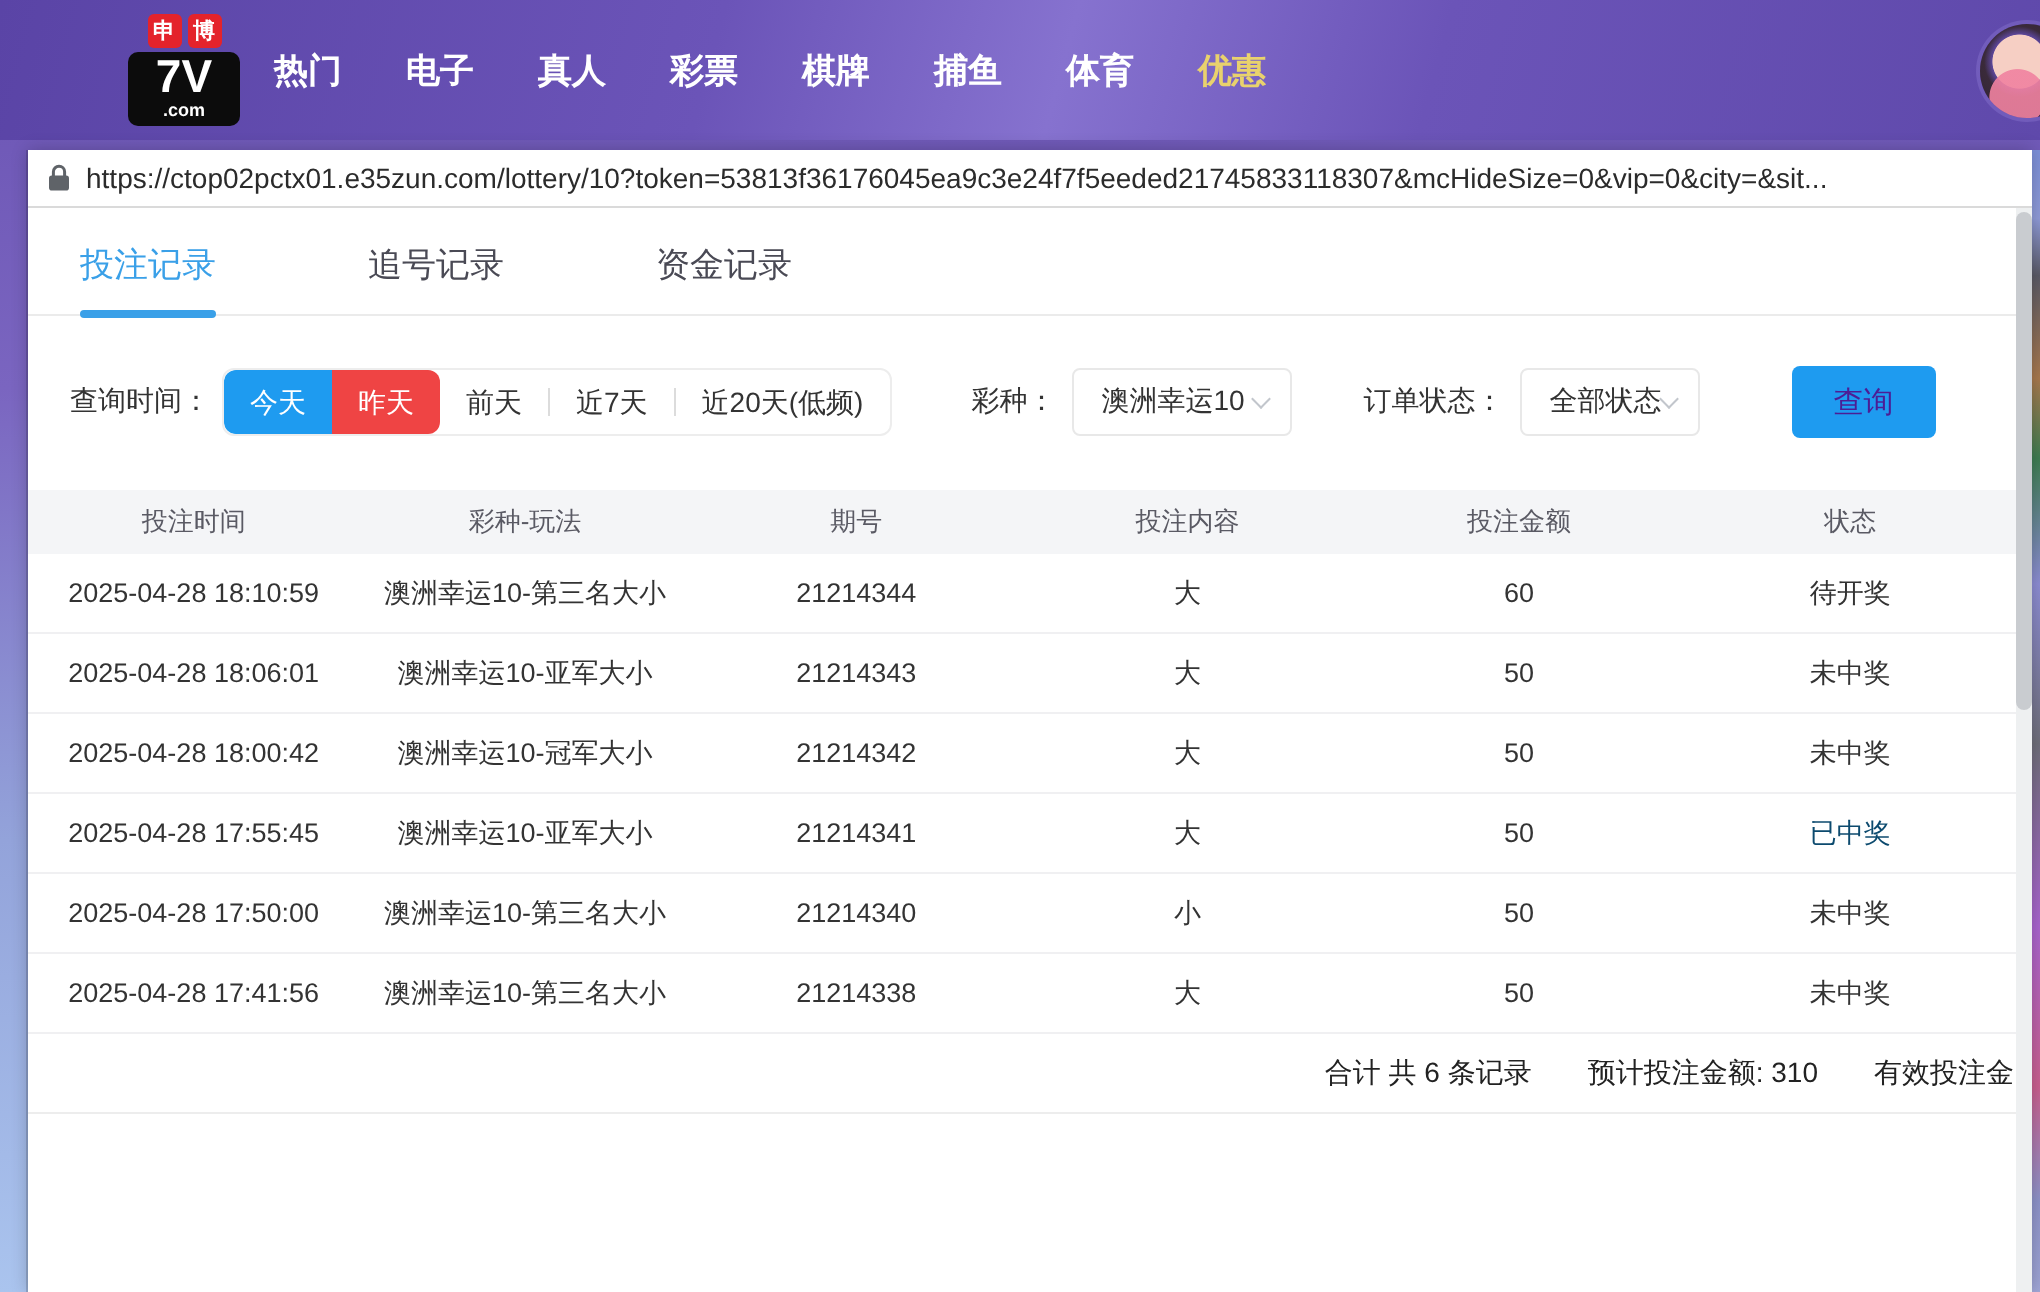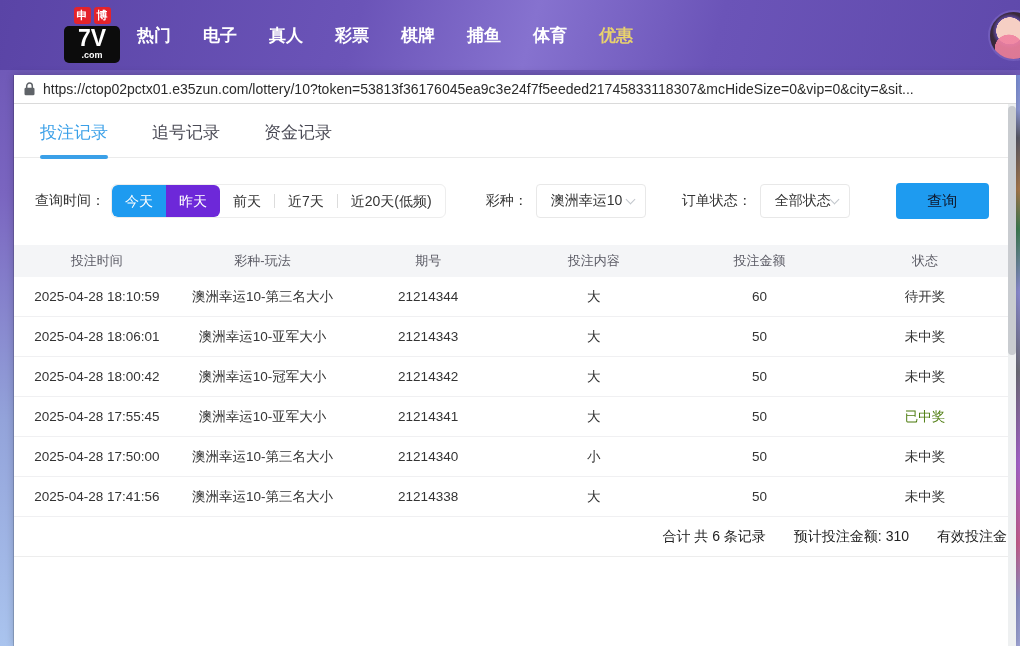--- a/index.html
+++ b/index.html
@@ -66,62 +66,62 @@
   .ctrl.close { font-size:16px; }
 
   .urlbar { height:29px; background:#fff; border-bottom:1px solid #dadada; display:flex; align-items:center; padding:12px 10px; gap:8px; flex:none; }
   .url { font-size:14px; color:#2b2b2b; white-space:nowrap; overflow:hidden; }
 
   .content { flex:1; position:relative; background:#fff; padding-right:8px; overflow:hidden; }
   .vscroll { position:absolute; top:0; right:0; width:8px; bottom:0; background:#eef0f1; }
   .vthumb { position:absolute; top:2px; right:0; width:8px; height:46%; background:#c9ccd0; border-radius:4px; }
 
   
-  .tabs { display:flex; gap:44px; padding:17px 0 0 26px; border-bottom:1px solid #ebebeb; }
+  .tabs { display:flex; gap:76px; padding:17px 0 0 26px; border-bottom:1px solid #ebebeb; }
   .tab { font-size:17px; color:#4a4a55; padding-bottom:13px; cursor:pointer; position:relative; }
   .tab.active { color:#3aa0e8; }
   .tab.active::after {
     content:''; position:absolute; left:0; right:0; bottom:-2px; height:4px;
     border-radius:2px; background:#3aa0e8;
   }
 
   
   .filter-row { display:flex; align-items:center; margin:25px 0 0 21px; font-size:14px; color:#333; }
   .time-group {
     display:flex; align-items:stretch; border:1px solid #ededed; border-radius:6px;
     margin-left:6px; height:34px; line-height:32px; background:#fff; overflow:hidden;
   }
   .topt { padding:0 13px; font-size:14px; color:#333; cursor:pointer; white-space:nowrap; }
   .topt.primary { background:#1e9bf0; color:#fff; border-radius:6px 0 0 6px; }
-  .topt.secondary { background:#6d28d9; color:#fff; border-radius:0 6px 6px 0; }
+  .topt.secondary { background:#ef4444; color:#fff; border-radius:0 6px 6px 0; }
   .tsep { width:1px; height:14px; background:#dcdcdc; align-self:center; }
   .flabel { white-space:nowrap; }
   .ml-lg { margin-left:40px; }
   .ml-md { margin-left:36px; }
   .select {
     display:flex; align-items:center; justify-content:space-between; 
     border:1px solid #e8e8e8; border-radius:4px; height:34px; padding:0 11px 0 14px;
     margin-left:8px; font-size:14px; color:#333; cursor:pointer; background:#fff; white-space:nowrap;
   }
   .select.w-lottery { min-width:110px; }
   .select.w-status { min-width:90px; }
   .chev {
     width:7px; height:7px; border-right:1.6px solid #c2c6cc; border-bottom:1.6px solid #c2c6cc;
     transform:rotate(45deg); margin-top:-4px; flex:none;
   }
   .query-btn {
-    margin-left:46px; width:93px; height:36px; background:#1e9bf0; color:#0f172a;
+    margin-left:46px; width:72px; height:36px; background:#1e9bf0; color:#4c1d95;
     border:none; border-radius:4px; font-size:15px; cursor:pointer; font-family:inherit;
   }
 
   
   .thead { display:flex; align-items:center; height:32px; background:#f4f5f7; margin-top:26px; font-size:13px; color:#5a5a64; }
   .th, .td { width:16.6667%; text-align:center; overflow:hidden; white-space:nowrap; }
   .trow { display:flex; align-items:center; height:40px; border-bottom:1px solid #f0f0f2; font-size:13.5px; color:#333; background:#fff; }
-  .td.win { color:#4d7c0f; }
+  .td.win { color:#0c4a6e; }
 
   
   .summary {
     display:flex; justify-content:flex-end; align-items:center; gap:28px;
     height:40px; border-bottom:1px solid #ededed; font-size:14px; color:#222;
     white-space:nowrap; overflow:hidden; padding-right:1px;
   }
 </style>
 </head>
 <body>

